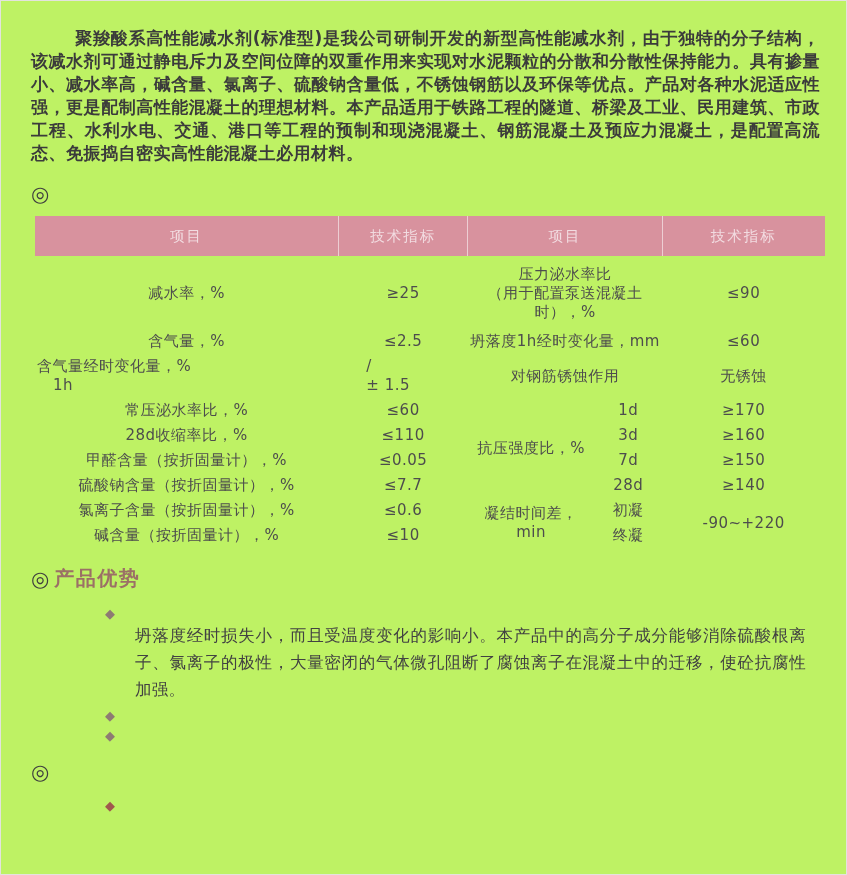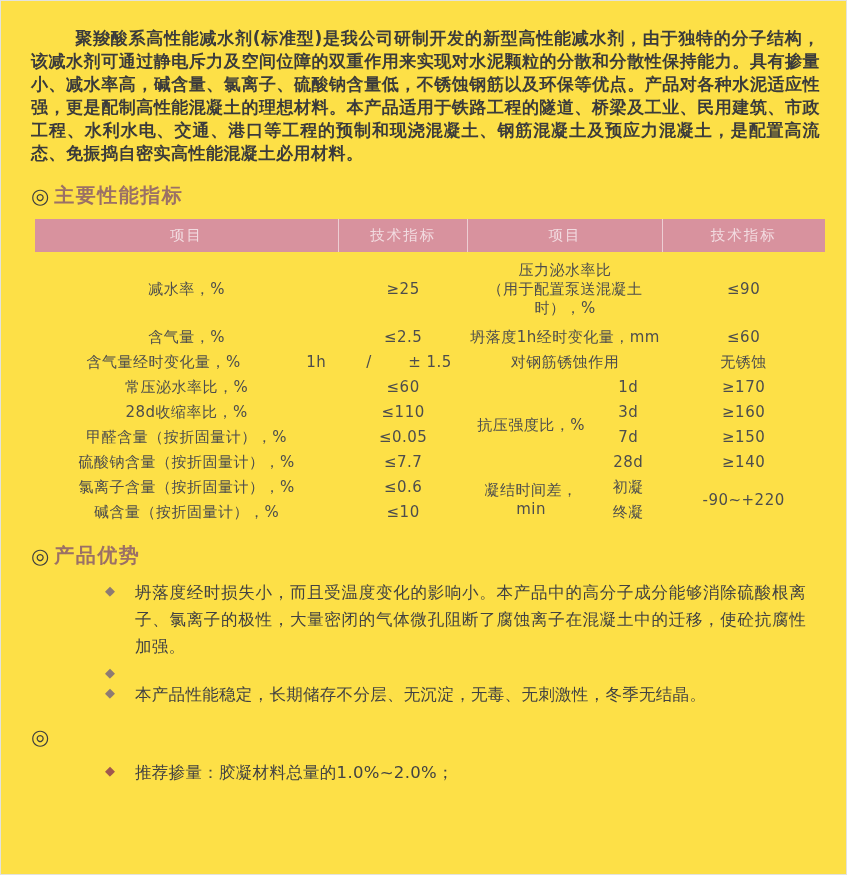--- a/index.html
+++ b/index.html
@@ -3,21 +3,21 @@
 <meta charset="utf-8">
 <style>
   * { margin: 0; padding: 0; box-sizing: border-box; }
   html, body { width: 847px; height: 875px; overflow: hidden; }
   body {
     background: #f4f4f1;
     font-family: "DejaVu Sans", "Liberation Sans", sans-serif;
   }
   .page {
     width: 847px; height: 875px;
-    background: #fde047;
+    background: #bef264;
     border: 1px solid #e3e3de;
     padding: 26px 26px 8px 30px;
     position: relative;
   }
 
   
   .intro {
     color: #3b3b3b;
     font-size: 17px;
     line-height: 23px;
@@ -53,42 +53,43 @@
     border-collapse: collapse;
     table-layout: fixed;
     color: #4d4d4d;
     font-size: 15px;
   }
   .perf-table th {
     background: #d8929e;
     color: #f2dce1;
     font-weight: normal;
     font-size: 14.5px;
-    height: 33px;
+    height: 40px;
     letter-spacing: 2px;
     border-left: 1px solid rgba(255,255,255,0.55);
   }
   .perf-table th:first-child { border-left: none; }
   .perf-table td {
     text-align: center;
     padding: 3px 2px;
     height: 25px;
     line-height: 19px;
     letter-spacing: 0.5px;
   }
   .perf-table tbody tr:first-child td { padding-top: 9px; padding-bottom: 7px; }
   .col-item1  { width: 38.4%; }
   .col-val1   { width: 16.4%; }
   .col-item2a { width: 16.0%; }
   .col-item2b { width: 8.6%;  }
   .col-val2   { width: 20.6%; }
   .two-line span { display: block; }
   .split {
     display: flex;
-    align-items: flex-end;
+    align-items: flex-start;
+    flex-direction: column;
   }
   .split .grow-center { flex: 1; text-align: center; }
   .split-val { padding: 0 14px 0 26px; justify-content: space-between; }
   .note-1h { padding-right: 10px; margin-left: 16px; }
 
   
   .bullets { margin-top: 10px; }
   .bullet {
     display: flex;
     padding-left: 74px;
@@ -104,35 +105,35 @@
   }
   .bullet.red-diamond .diamond { color: #a0584e; }
   .bullet .text {
     flex: 1;
     color: #424242;
     font-size: 16.5px;
     line-height: 27px;
     font-weight: 500;
     text-align: justify;
     letter-spacing: 0.3px;
+    margin-top: 20px;
   }
   .usage-line { display: flex; }
   .usage-left { flex: 0 0 338px; }
   .usage-right { flex: 1; }
 </style>
 </head>
 <body>
 
 <div class="page">
 
   <p class="intro">聚羧酸系高性能减水剂(标准型)是我公司研制开发的新型高性能减水剂，由于独特的分子结构，该减水剂可通过静电斥力及空间位障的双重作用来实现对水泥颗粒的分散和分散性保持能力。具有掺量小、减水率高，碱含量、氯离子、硫酸钠含量低，不锈蚀钢筋以及环保等优点。产品对各种水泥适应性强，更是配制高性能混凝土的理想材料。本产品适用于铁路工程的隧道、桥梁及工业、民用建筑、市政工程、水利水电、交通、港口等工程的预制和现浇混凝土、钢筋混凝土及预应力混凝土，是配置高流态、免振捣自密实高性能混凝土必用材料。</p>
 
   <h2 class="section-heading">
     <span class="marker">◎</span>
-    <span>主要性能指标</span>
   </h2>
 
   <table class="perf-table">
     <colgroup>
       <col class="col-item1">
         <col class="col-val1">
         <col class="col-item2a">
         <col class="col-item2b">
         <col class="col-val2">
     </colgroup>
@@ -224,30 +225,28 @@
   <div class="bullets">
     <div class="bullet">
       <span class="diamond">◆</span>
       <span class="text">坍落度经时损失小，而且受温度变化的影响小。本产品中的高分子成分能够消除硫酸根离子、氯离子的极性，大量密闭的气体微孔阻断了腐蚀离子在混凝土中的迁移，使砼抗腐性加强。</span>
     </div>
     <div class="bullet">
       <span class="diamond">◆</span>
     </div>
     <div class="bullet">
       <span class="diamond">◆</span>
-      <span class="text">本产品性能稳定，长期储存不分层、无沉淀，无毒、无刺激性，冬季无结晶。</span>
     </div>
   </div>
 
   <h2 class="section-heading">
     <span class="marker">◎</span>
   </h2>
 
   <div class="bullets">
     <div class="bullet red-diamond">
       <span class="diamond">◆</span>
       <span class="text usage-line">
-        <span class="usage-left">推荐掺量：胶凝材料总量的1.0%~2.0%；</span>
       </span>
     </div>
   </div>
 
 </div>
 
 </body></html>

